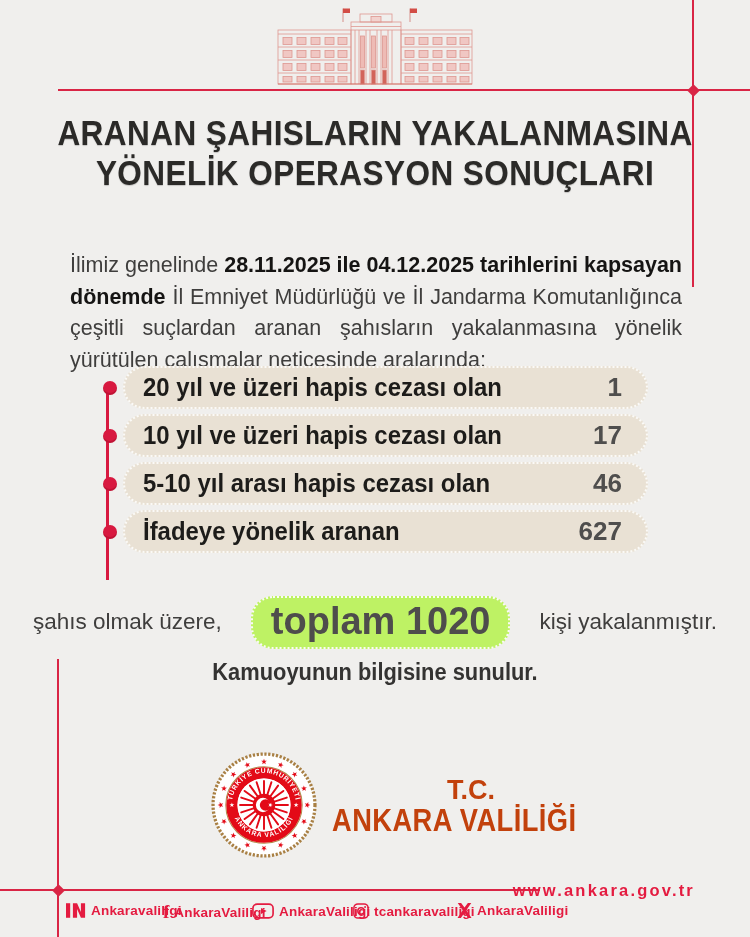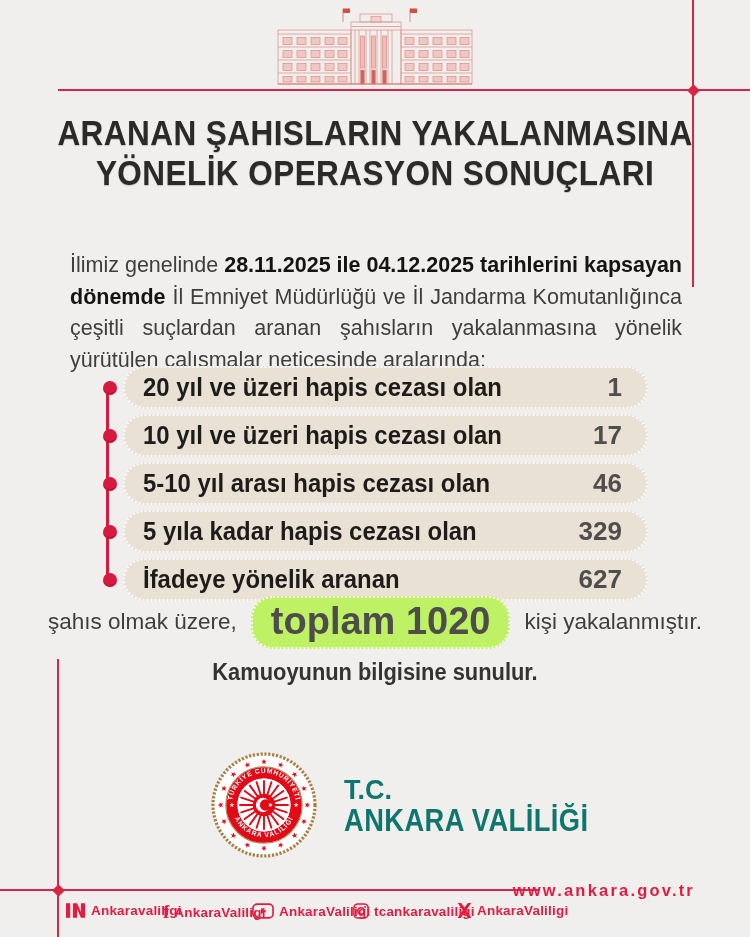--- a/index.html
+++ b/index.html
@@ -47,35 +47,35 @@
   }
   .row .value{font-weight:700;font-size:26px;color:#4f4e4d;}
   .row .dot{
     position:absolute;left:-22px;top:50%;margin-top:-7px;width:14px;height:14px;
     border-radius:50%;background:#d81940;box-shadow:inset 0 -2px 0 rgba(120,0,20,.25);
   }
   .connector{position:absolute;left:106px;top:388px;width:3px;height:192px;background:#d81940;}
   
   .summary{
     position:absolute;left:0;top:600px;width:750px;height:44px;
-    display:flex;align-items:center;justify-content:center;gap:14px;
+    display:flex;align-items:center;justify-content:center;gap:29px;
     font-size:22.5px;color:#3f3e3d;
   }
   .summary .pill{
     background:#bef264;border:2px dotted #fbfaf7;border-radius:22px;
     padding:2px 18px 4px;font-weight:700;font-size:38px;color:#4e4d4c;white-space:nowrap;
   }
   .note{
     position:absolute;left:0;top:659px;width:750px;text-align:center;
     font-weight:700;font-size:23px;color:#343332;
     transform:scaleX(.95);transform-origin:50% 0;
   }
   
   .emblem{position:absolute;left:211px;top:752px;width:106px;height:106px;}
-  .orgtext{position:absolute;left:344px;top:776px;color:#0f766e;}
+  .orgtext{position:absolute;left:332px;top:776px;color:#c2410c;text-align:center;}
   .orgtext .tc{font-weight:700;font-size:27px;line-height:28px;}
   .orgtext .org{
     font-weight:700;font-size:31px;line-height:33px;letter-spacing:.5px;
     transform:scaleX(.88);transform-origin:0 50%;white-space:nowrap;
   }
   
   .website{
     position:absolute;right:55px;top:881px;
     font-weight:700;font-size:16.5px;letter-spacing:2.2px;color:#e41b40;white-space:nowrap;
     text-decoration:none;
@@ -201,25 +201,20 @@
     </li>
     <li class="row">
       <span class="dot"></span>
       <span class="label">10 yıl ve üzeri hapis cezası olan</span>
       <span class="value">17</span>
     </li>
     <li class="row">
       <span class="dot"></span>
       <span class="label">5-10 yıl arası hapis cezası olan</span>
       <span class="value">46</span>
-    </li>
-    <li class="row">
-      <span class="dot"></span>
-      <span class="label">5 yıla kadar hapis cezası olan</span>
-      <span class="value">329</span>
     </li>
     <li class="row">
       <span class="dot"></span>
       <span class="label">İfadeye yönelik aranan</span>
       <span class="value">627</span>
     </li>
   </ul>
 
   <div class="summary">
     <span>şahıs olmak üzere,</span>

